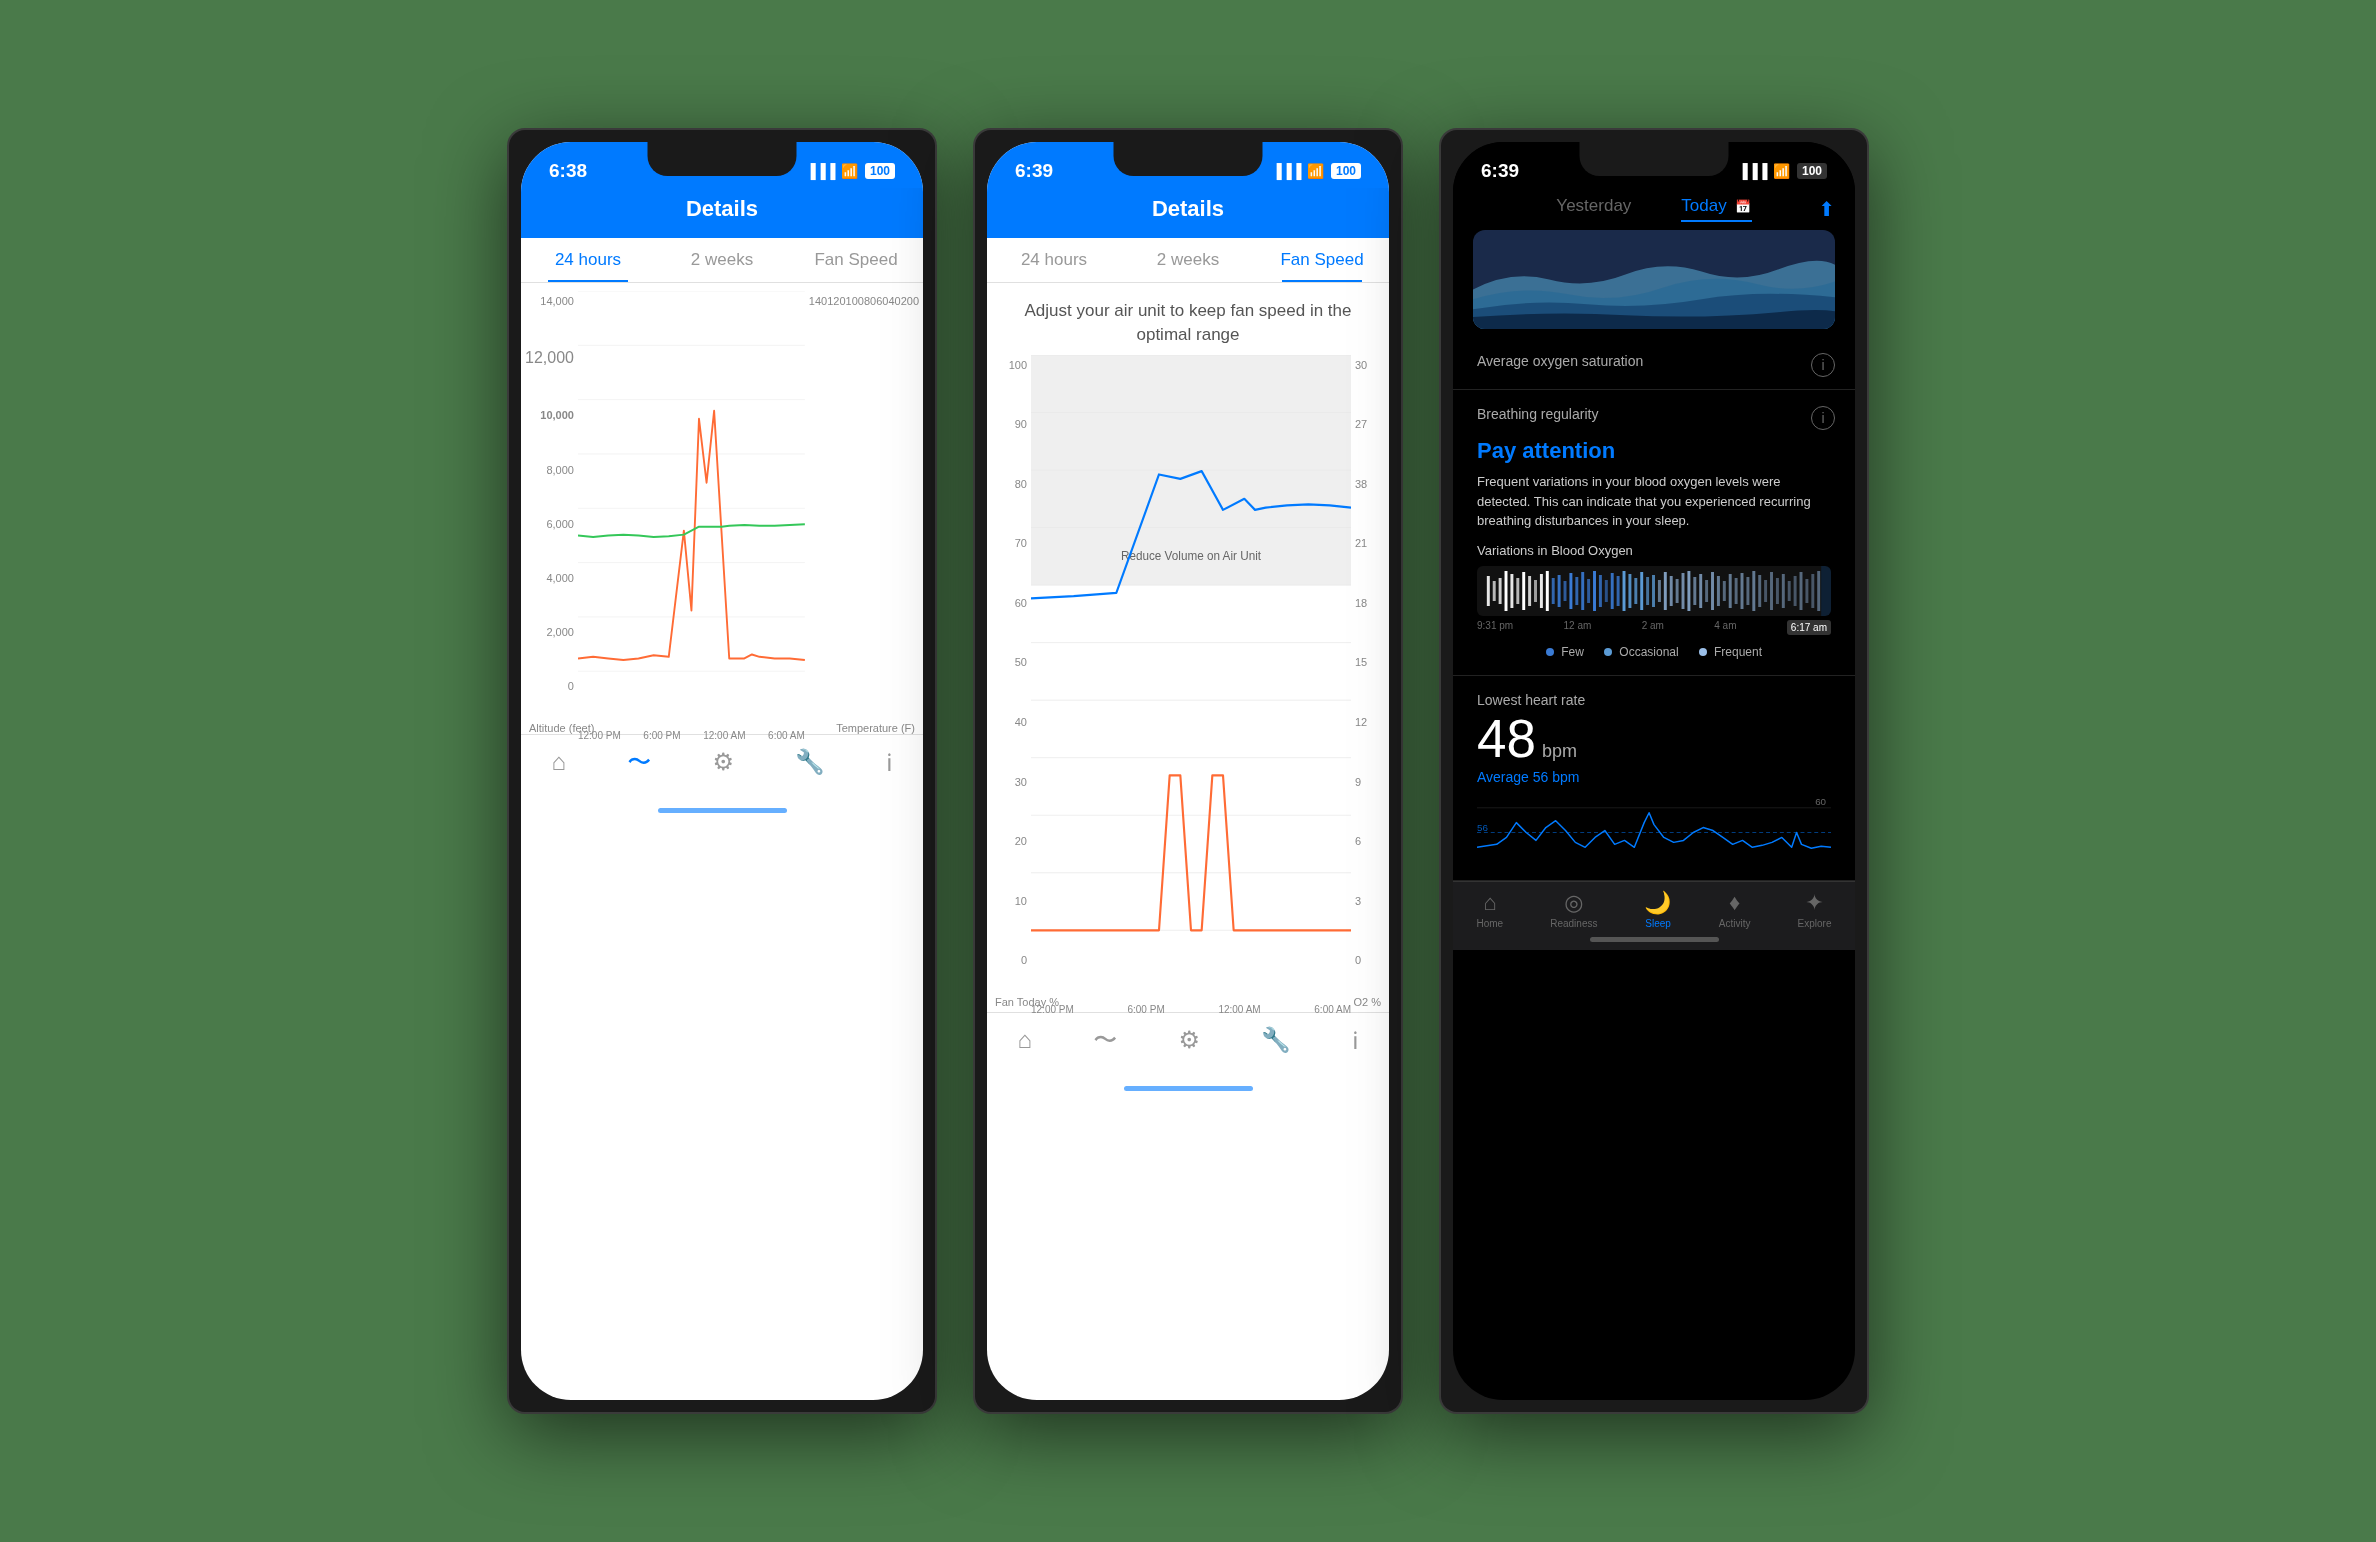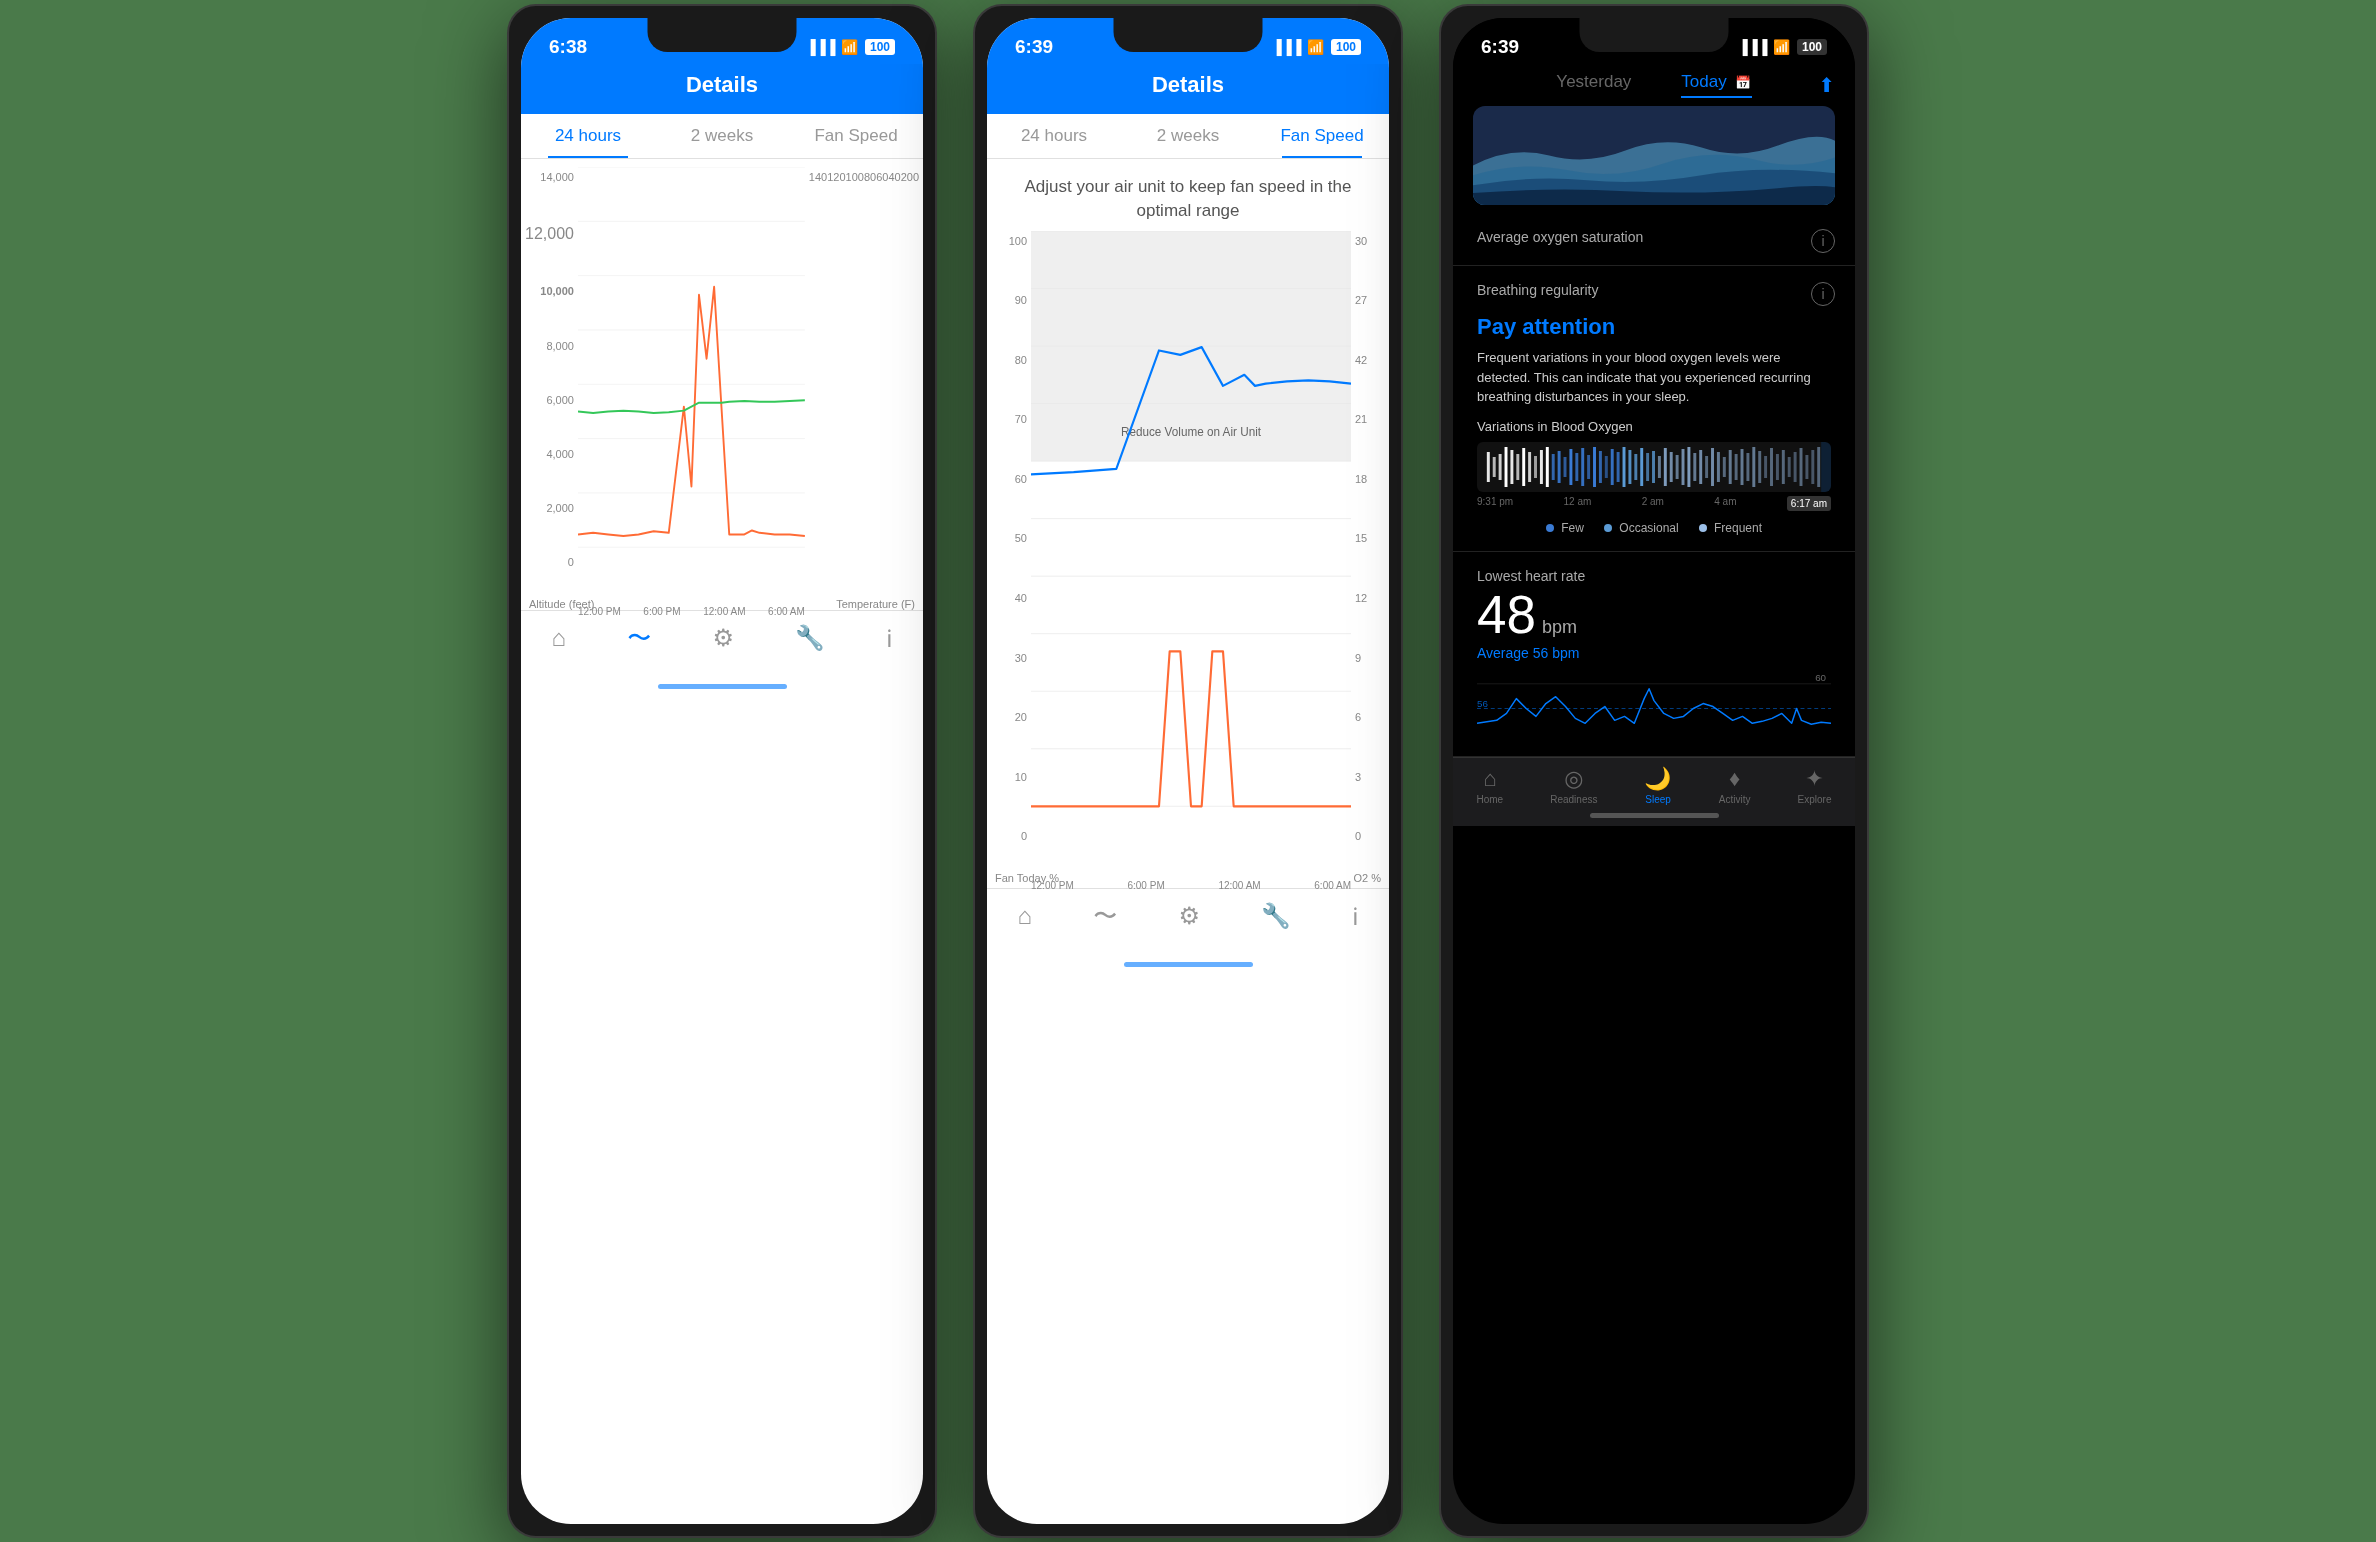--- a/index.html
+++ b/index.html
@@ -12,23 +12,23 @@
       justify-content: center;
       gap: 40px;
       font-family: -apple-system, BlinkMacSystemFont, 'SF Pro Display', 'Helvetica Neue', Arial, sans-serif;
       overflow: hidden;
     }
 
     
     .phone {
       position: relative;
       width: 426px;
-      height: 1530px;
+      height: 1282px;
       background: #1a1a1a;
-      border-radius: 27px;
+      border-radius: 16px;
       box-shadow: 0 0 0 2px #3a3a3a, 0 20px 79px rgba(0,0,0,0.6);
       overflow: hidden;
     }
 
     .phone-screen {
       position: absolute;
       top: 12px;
       left: 12px;
       right: 12px;
       bottom: 12px;
@@ -361,21 +361,21 @@
             <span>12:00 PM</span>
             <span>6:00 PM</span>
             <span>12:00 AM</span>
             <span>6:00 AM</span>
           </div>
         </div>
 
         <div style="display:flex;flex-direction:column;justify-content:space-between;align-items:flex-start;padding:4px 0 30px 4px;min-width:34px;">
           <span style="font-size:11px;color:#888;">30</span>
           <span style="font-size:11px;color:#888;">27</span>
-          <span style="font-size:11px;color:#888;">42</span>
+          <span style="font-size:11px;color:#888;">38</span>
           <span style="font-size:11px;color:#888;">21</span>
           <span style="font-size:11px;color:#888;">18</span>
           <span style="font-size:11px;color:#888;">15</span>
           <span style="font-size:11px;color:#888;">12</span>
           <span style="font-size:11px;color:#888;">9</span>
           <span style="font-size:11px;color:#888;">6</span>
           <span style="font-size:11px;color:#888;">3</span>
           <span style="font-size:11px;color:#888;">0</span>
         </div>
       </div>

